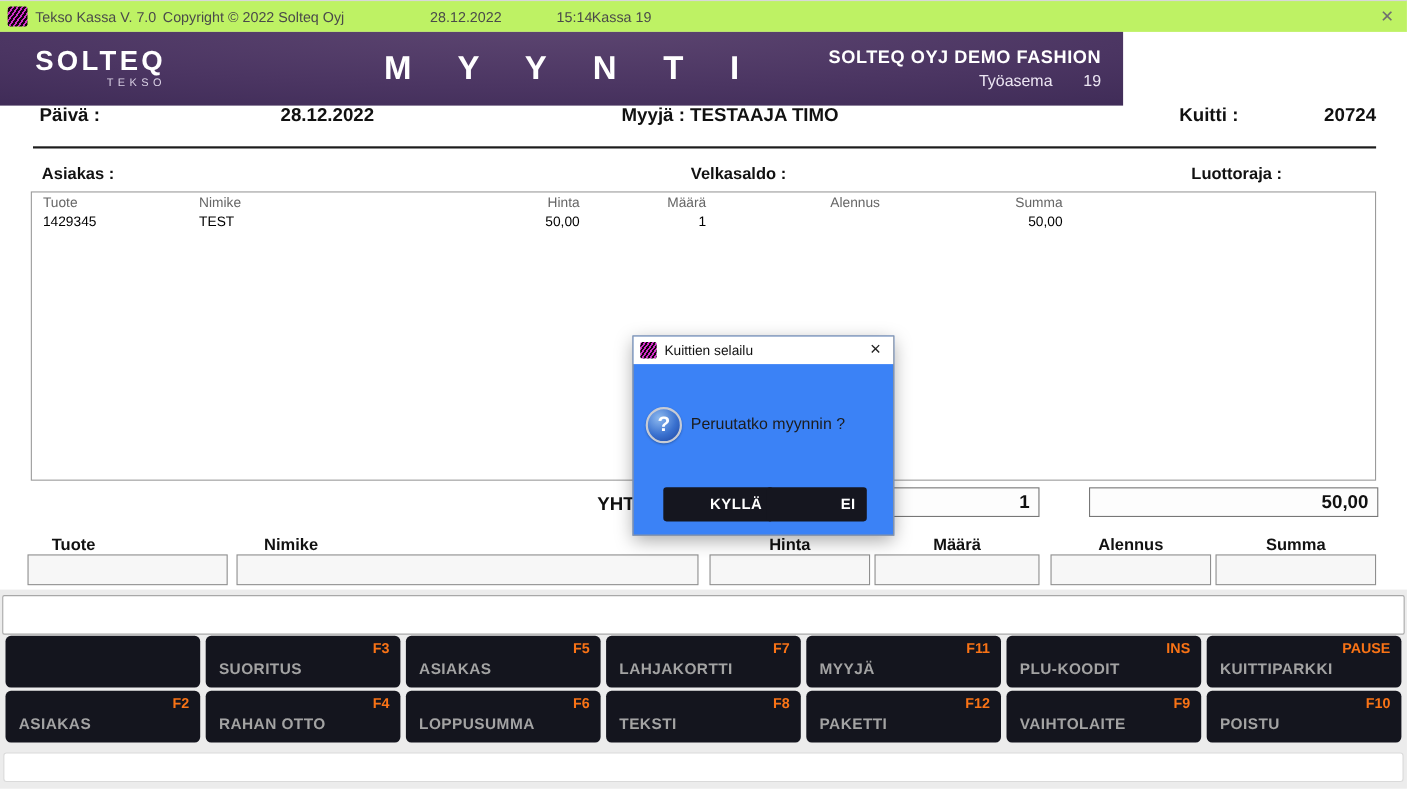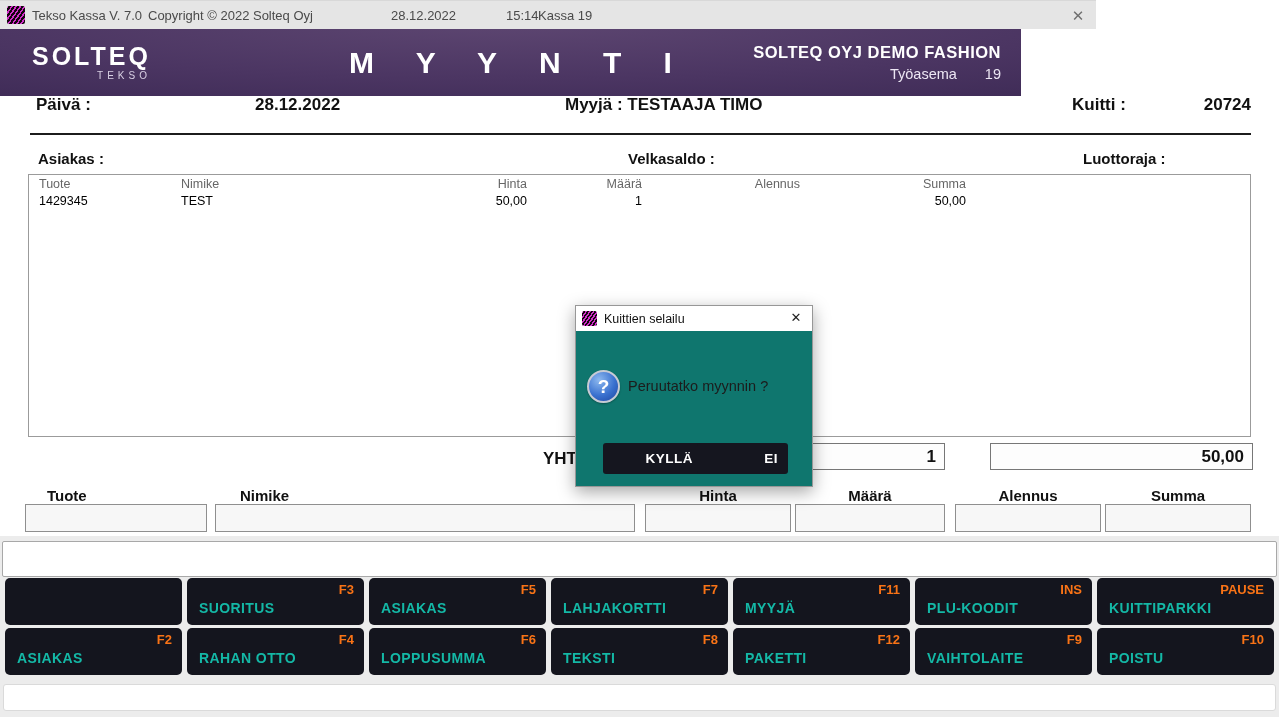--- a/index.html
+++ b/index.html
@@ -2,22 +2,22 @@
 <html><head>
 <meta charset="utf-8">
 <style>
   * { margin:0; padding:0; box-sizing:border-box; }
   html,body { width:1279px; height:717px; }
   body {
     position:relative; overflow:hidden; background:#ffffff;
     font-family:"Liberation Sans", sans-serif; color:#111;
   }
   
-  .titlebar { position:absolute; top:0; left:0; width:1096px; height:29px;
-    background:#e5e5e5; border-top:1px solid #d8d8d8; color:#4a4a4a; font-size:13px; }
+  .titlebar { position:absolute; top:0; left:0; width:1279px; height:29px;
+    background:#bef264; border-top:1px solid #d8d8d8; color:#4a4a4a; font-size:13px; }
   .titlebar .tb-item { position:absolute; top:7px; white-space:nowrap; }
   .app-icon { position:absolute; top:5px; left:7px; width:18px; height:18px; border-radius:2px;
     background:repeating-linear-gradient(125deg,#d02fc8 0 1.5px,#14040f 1.5px 3.5px); }
   .tb-title { left:32px; } .tb-copy { left:148px; } .tb-date { left:391px; }
   .tb-time { left:506px; } .tb-kassa { left:538px; }
   .tb-close { position:absolute; top:5px; right:8px; width:20px; height:20px; text-align:center;
     line-height:19px; color:#6f6f6f; font-size:15px; cursor:default; }
   
   .appheader { position:absolute; top:29px; left:0; width:1021px; height:67px;
     background:radial-gradient(120% 190% at 50% -10%, #5d4671 0%, #4b3562 45%, #33224c 100%);
@@ -65,29 +65,29 @@
   .in-hinta { left:645px; width:146px; } .in-maara { left:795px; width:150px; }
   .in-alennus { left:955px; width:146px; } .in-summa { left:1105px; width:146px; }
   
   .bottom-zone { position:absolute; left:0; top:536px; width:1279px; height:181px; background:#ececec; }
   .scan-bar { position:absolute; left:2px; top:541px; width:1275px; height:36px;
     background:#fff; border:1px solid #a8a8a8; border-radius:2px;
     font:15px "Liberation Sans",sans-serif; padding:0 8px; }
   .fkeys { position:absolute; left:5px; top:578px; width:1269px;
     display:grid; grid-template-columns:repeat(7,1fr); gap:3px 5px; }
   .fkey { position:relative; height:47px; background:#14151e; border-radius:5px; cursor:default; }
-  .fkey .fk-label { position:absolute; left:12px; bottom:9px; color:#14b8a6;
+  .fkey .fk-label { position:absolute; left:12px; bottom:9px; color:#a3a3a3;
     font-size:14px; font-weight:bold; letter-spacing:.4px; white-space:nowrap; }
   .fkey .fk-key { position:absolute; right:10px; top:4px; color:#f97316;
     font-size:13px; font-weight:bold; }
   .statusbar { position:absolute; left:3px; top:684px; width:1273px; height:27px;
     background:#fff; border:1px solid #dadada; border-radius:3px; }
   
   .dialog { position:absolute; left:575px; top:305px; width:238px; height:182px;
-    background:#0f766e; border:1px solid #979797; box-shadow:0 5px 16px rgba(0,0,0,.35); z-index:10; }
+    background:#3b82f6; border:1px solid #979797; box-shadow:0 5px 16px rgba(0,0,0,.35); z-index:10; }
   .dlg-titlebar { position:relative; height:25px; background:#fff; display:flex; align-items:center;
     padding-left:6px; }
   .dlg-icon { width:15px; height:15px; border-radius:2px;
     background:repeating-linear-gradient(125deg,#d02fc8 0 1.5px,#14040f 1.5px 3px); }
   .dlg-title { font-size:12.5px; color:#111; margin-left:7px; }
   .dlg-close { position:absolute; right:7px; top:3px; width:18px; height:18px; text-align:center;
     line-height:18px; font-size:13px; color:#222; cursor:default; }
   .q-icon { position:absolute; left:11px; top:64px; width:33px; height:33px; border-radius:50%;
     background:radial-gradient(circle at 35% 28%, #8db9ef 0%, #3a71cf 55%, #1c44a0 100%);
     border:2px solid #c7cbd4; box-shadow:0 1px 2px rgba(0,0,0,.3);

